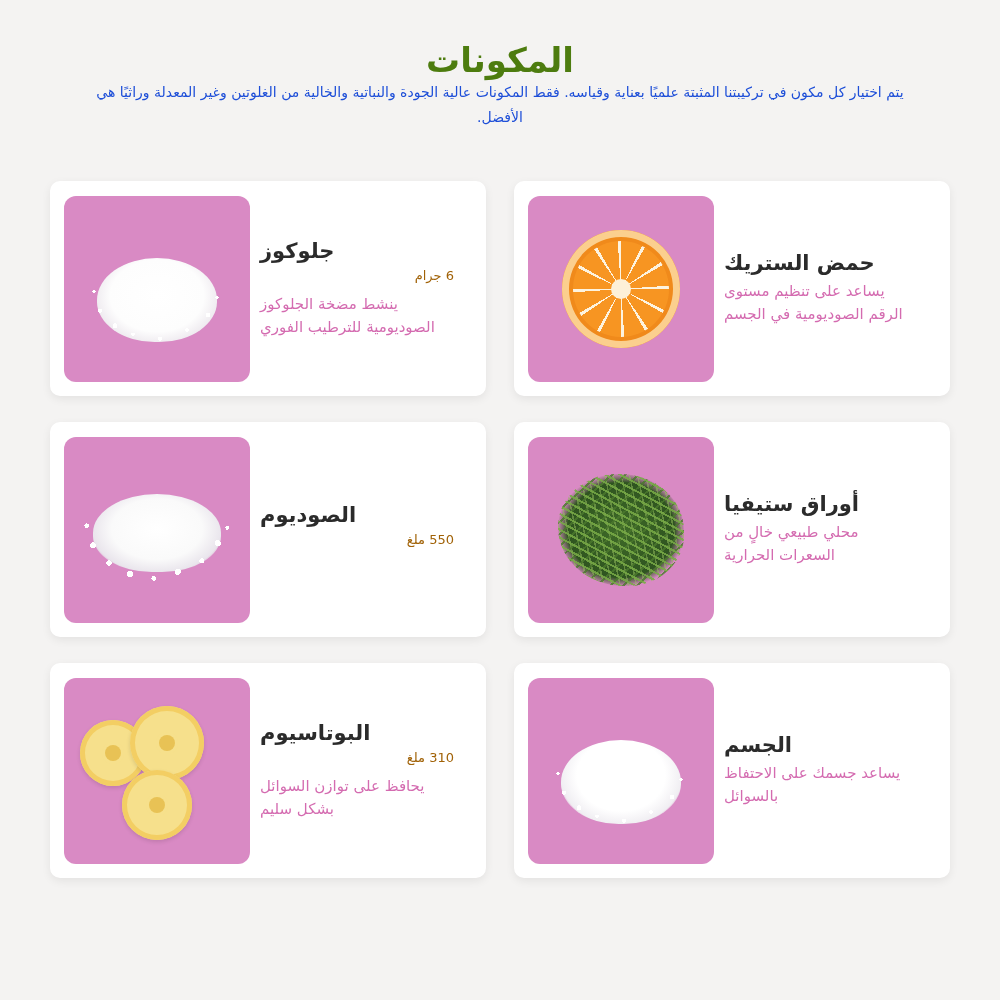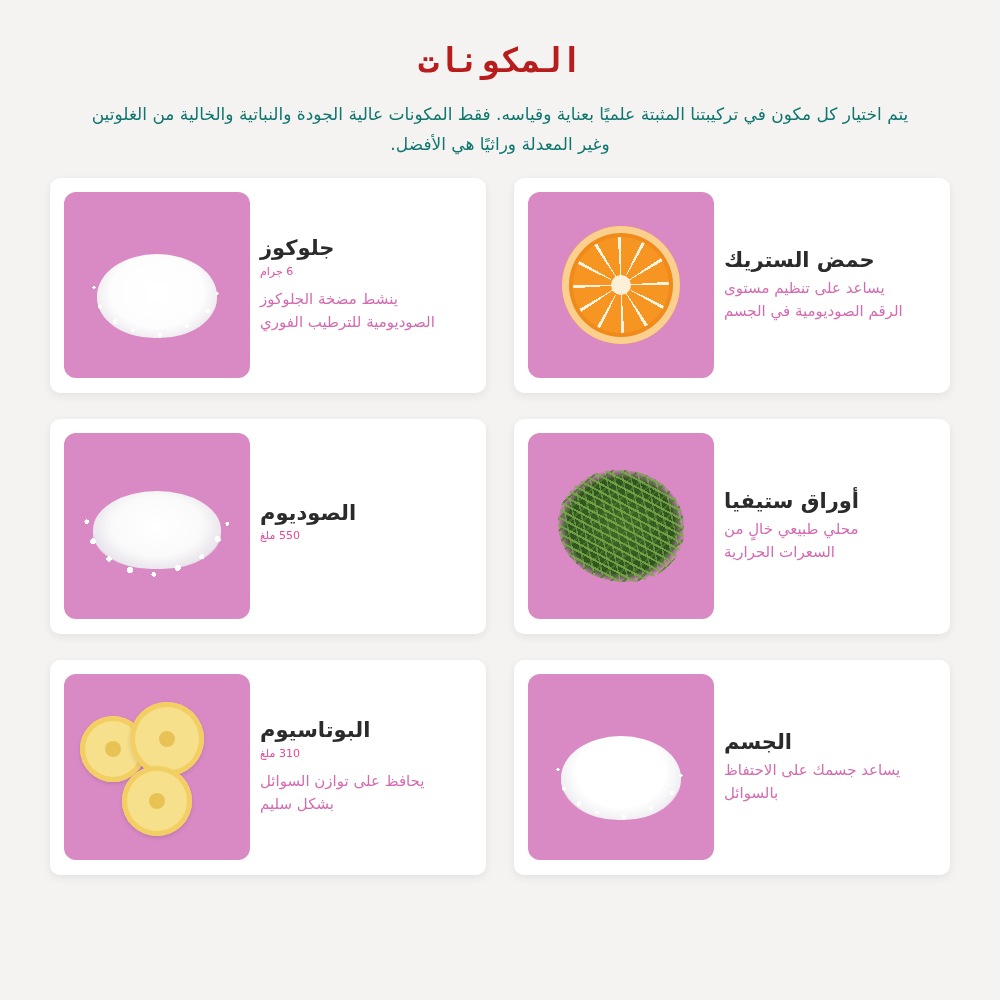--- a/index.html
+++ b/index.html
@@ -10,35 +10,33 @@
     overflow: hidden;
   }
   .page {
     width: 1000px; height: 1000px;
     background: #f4f3f2;
     display: flex; flex-direction: column;
     align-items: center;
     padding-top: 40px;
   }
   .page-title {
-    color: #b91c1c;
+    color: #4d7c0f;
     font-size: 34px;
     font-weight: bold;
     letter-spacing: 0px;
     text-align: center;
-    margin-bottom: 18px;
-    font-family: Liberation Mono, monospace;
   }
   .page-subtitle {
     width: 820px;
     text-align: center;
-    color: #0f766e;
-    font-size: 17px;
+    color: #1d4ed8;
+    font-size: 14px;
     line-height: 1.75;
-    margin-bottom: 18px;
+    margin-bottom: 52px;
   }
   .grid {
     width: 900px;
     display: grid;
     grid-template-columns: 1fr 1fr;
     gap: 26px 28px;
   }
   .card {
     background: #ffffff;
     border-radius: 10px;
@@ -59,23 +57,24 @@
     justify-content: center;
   }
   .card-name {
     color: #2b2b2b;
     font-size: 21px;
     font-weight: bold;
     line-height: 1.32;
     margin-bottom: 2px;
   }
   .card-amount {
-    color: #ec4899;
-    font-size: 11px;
+    color: #a16207;
+    font-size: 13px;
     margin-bottom: 10px;
+    text-align: right;
   }
   .card-amount:empty { display: none; margin: 0; }
   .card-desc {
     color: #d46bb0;
     font-size: 15px;
     line-height: 1.55;
   }
   .thumb {
     width: 186px;
     height: 186px;

